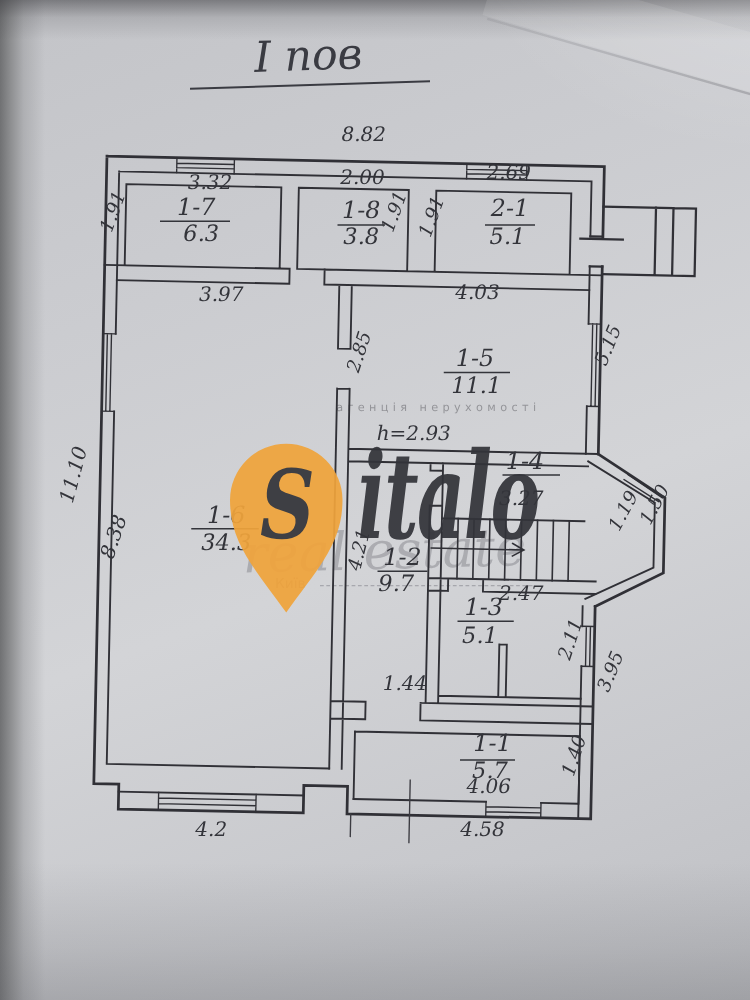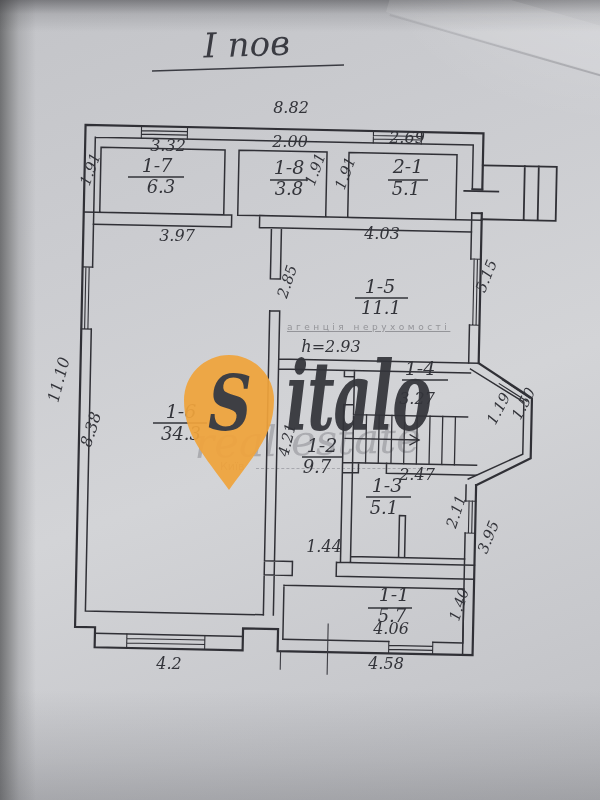--- a/index.html
+++ b/index.html
@@ -11,22 +11,22 @@
       linear-gradient(90deg, #707173 0, #8f9092 9px, rgba(162,163,166,.65) 19px, transparent 36px),
       linear-gradient(160deg, #c3c4c8 0%, #cbccd0 28%, #d3d4d7 55%, #c7c8cc 82%, #bebfc3 100%);}
   .layer{position:absolute;left:0;top:0;}
   .crease{position:absolute;left:390px;top:14px;width:232px;height:2px;
     background:linear-gradient(90deg,rgba(100,100,106,.14),rgba(95,95,102,.34));
     transform:rotate(16deg);transform-origin:0 0;}
   .crease-glow{position:absolute;left:386px;top:-34px;width:260px;height:46px;
     background:rgba(255,255,255,.10);transform:rotate(16deg);transform-origin:0 100%;}
   .bottom-shade{position:absolute;left:0;bottom:0;width:600px;height:110px;
     background:linear-gradient(180deg,transparent,rgba(118,119,124,.22) 62%,rgba(102,103,108,.34));}
-  .wm-tagline{position:absolute;left:287px;top:322px;font-family:"DejaVu Sans",sans-serif;
-    font-size:9px;letter-spacing:3.5px;color:rgba(98,98,104,.55);white-space:nowrap;text-decoration:underline;}
+  .wm-tagline{position:absolute;left:269px;top:322px;font-family:"DejaVu Sans",sans-serif;
+    font-size:9px;letter-spacing:3.5px;color:rgba(98,98,104,.55);white-space:nowrap;}
   .wm-script{position:absolute;left:194px;top:416px;font-style:italic;font-size:42px;
     color:rgba(108,108,116,.38);transform:rotate(-1.5deg);white-space:nowrap;}
   .wm-city{position:absolute;left:220px;top:460px;font-family:"DejaVu Sans",sans-serif;
     font-size:11px;color:rgba(98,98,104,.6);}
   .wm-dash{position:absolute;left:256px;top:468px;width:170px;height:0;
     border-top:1px dashed rgba(108,108,116,.42);}
   svg text{font-family:"DejaVu Serif",serif;font-style:italic;fill:#33343a;}
   text.dim{font-size:16px;}
   text.dims{font-size:15px;}
   text.room{font-size:19px;}

